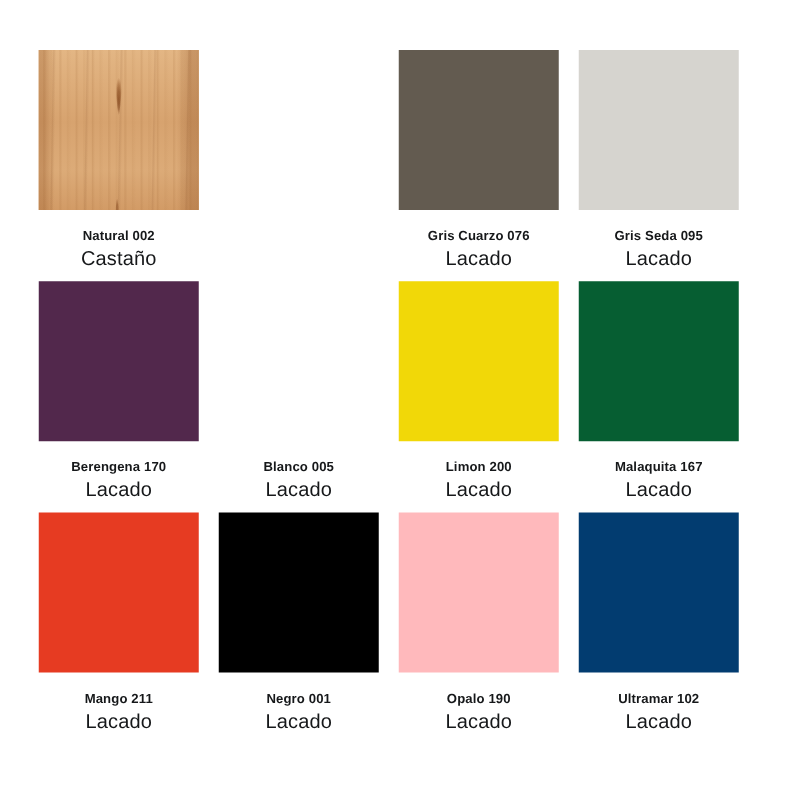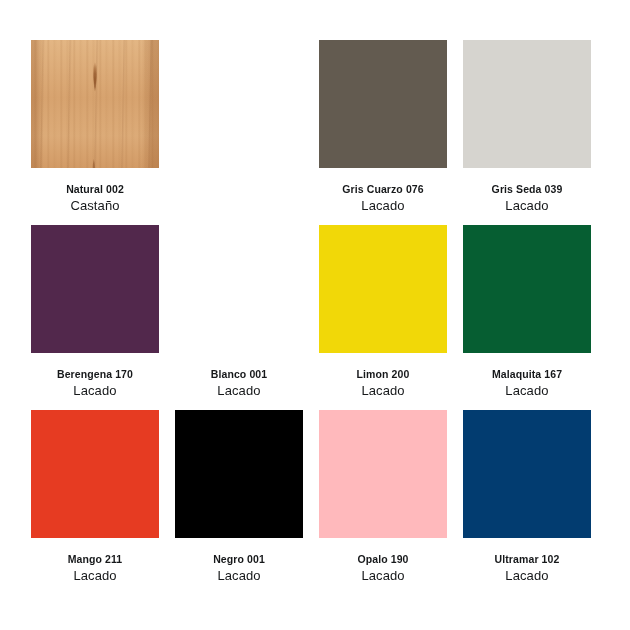--- a/index.html
+++ b/index.html
@@ -85,21 +85,21 @@
     line-height: 1.32;
   }
   .name {
     font-size: 10.5px;
     font-weight: bold;
     color: #16181a;
     letter-spacing: 0.1px;
     white-space: nowrap;
   }
   .finish {
-    font-size: 13px;
+    font-size: 16px;
     font-weight: normal;
     color: #16181a;
     letter-spacing: 0.1px;
     white-space: nowrap;
   }
 </style>
 </head>
 <body style="background: rgb(255, 255, 255);">
 
 <div class="palette">
@@ -125,39 +125,39 @@
       <div class="swatch" style="background-color: rgb(99, 91, 80);"></div>
       <div class="label">
         <div class="name">Gris Cuarzo 076</div>
         <div class="finish">Lacado</div>
       </div>
     </div>
 
     <div class="cell">
       <div class="swatch" style="background-color: rgb(214, 212, 207);"></div>
       <div class="label">
-        <div class="name">Gris Seda 039</div>
+        <div class="name">Gris Seda 095</div>
         <div class="finish">Lacado</div>
       </div>
     </div>
   </div>
 
   <div class="row">
     <div class="cell">
       <div class="swatch" style="background-color: rgb(82, 40, 76);"></div>
       <div class="label">
         <div class="name">Berengena 170</div>
         <div class="finish">Lacado</div>
       </div>
     </div>
 
     <div class="cell">
       <div class="swatch" style="background-color: rgb(255, 255, 255);"></div>
       <div class="label">
-        <div class="name">Blanco 001</div>
+        <div class="name">Blanco 005</div>
         <div class="finish">Lacado</div>
       </div>
     </div>
 
     <div class="cell">
       <div class="swatch" style="background-color: rgb(241, 216, 8);"></div>
       <div class="label">
         <div class="name">Limon 200</div>
         <div class="finish">Lacado</div>
       </div>

